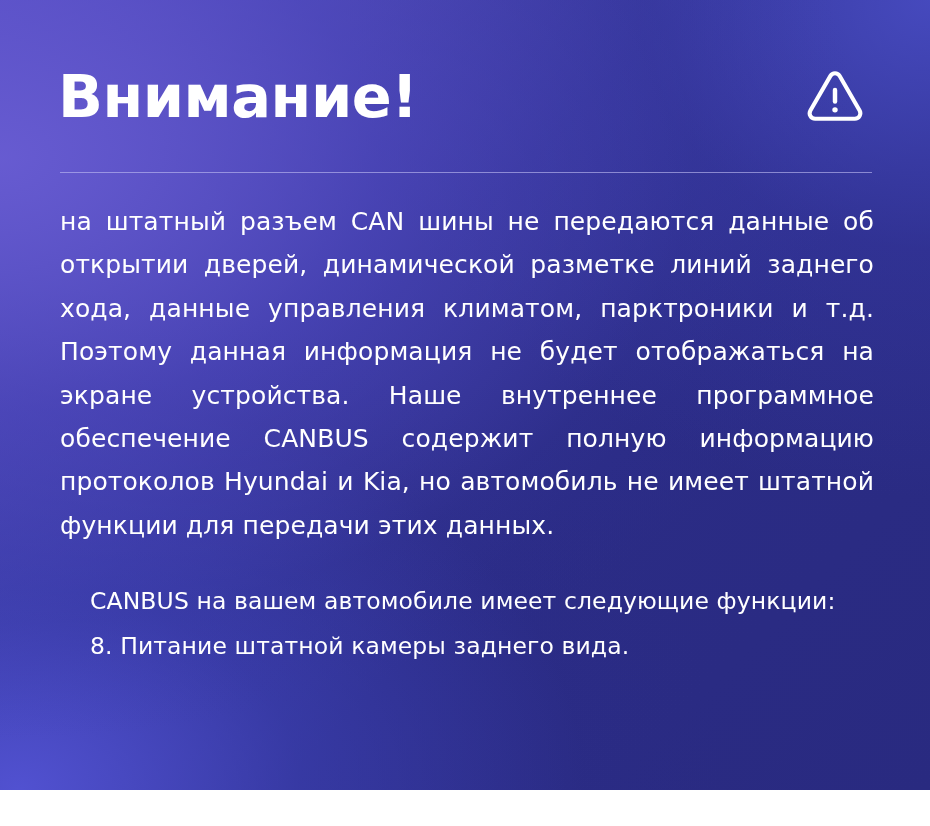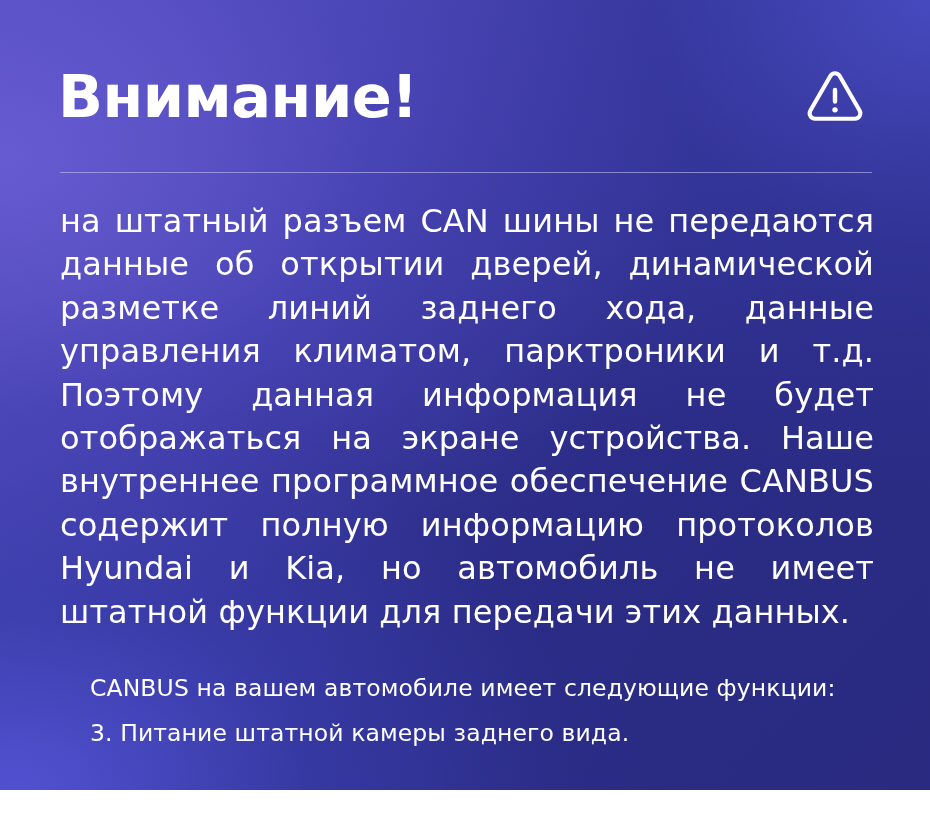--- a/index.html
+++ b/index.html
@@ -80,21 +80,21 @@
   
   .content {
     position: absolute;
     left: 60px;
     top: 200px;
     width: 820px;
     color: #ffffff;
     font-family: "DejaVu Sans", sans-serif;
   }
   .para {
-    font-size: 32px;
+    font-size: 25px;
     line-height: 43.4px;
     font-weight: 400;
     letter-spacing: 0.1px;
     margin: 0;
     text-align: left;
   }
   .para-main {
     text-align: justify;
     text-justify: inter-word;
     width: 814px;
@@ -129,17 +129,17 @@
   </div>
 
   <div class="divider"></div>
 
   <div class="content">
 
     <p class="para para-main">на штатный разъем CAN шины не передаются данные об открытии дверей, динамической разметке линий заднего хода, данные управления климатом, парктроники и т.д. Поэтому данная информация не будет отображаться на экране устройства. Наше внутреннее программное обеспечение CANBUS содержит полную информацию протоколов Hyundai и Kia, но автомобиль не имеет штатной функции для передачи этих данных.</p>
 
     <div class="features">
       <div class="feature-line">CANBUS на вашем автомобиле имеет следующие функции:</div>
-      <div class="feature-line">3. Питание штатной камеры заднего вида.</div>
+      <div class="feature-line">8. Питание штатной камеры заднего вида.</div>
     </div>
 
   </div>
 </div>
 
 </body></html>

